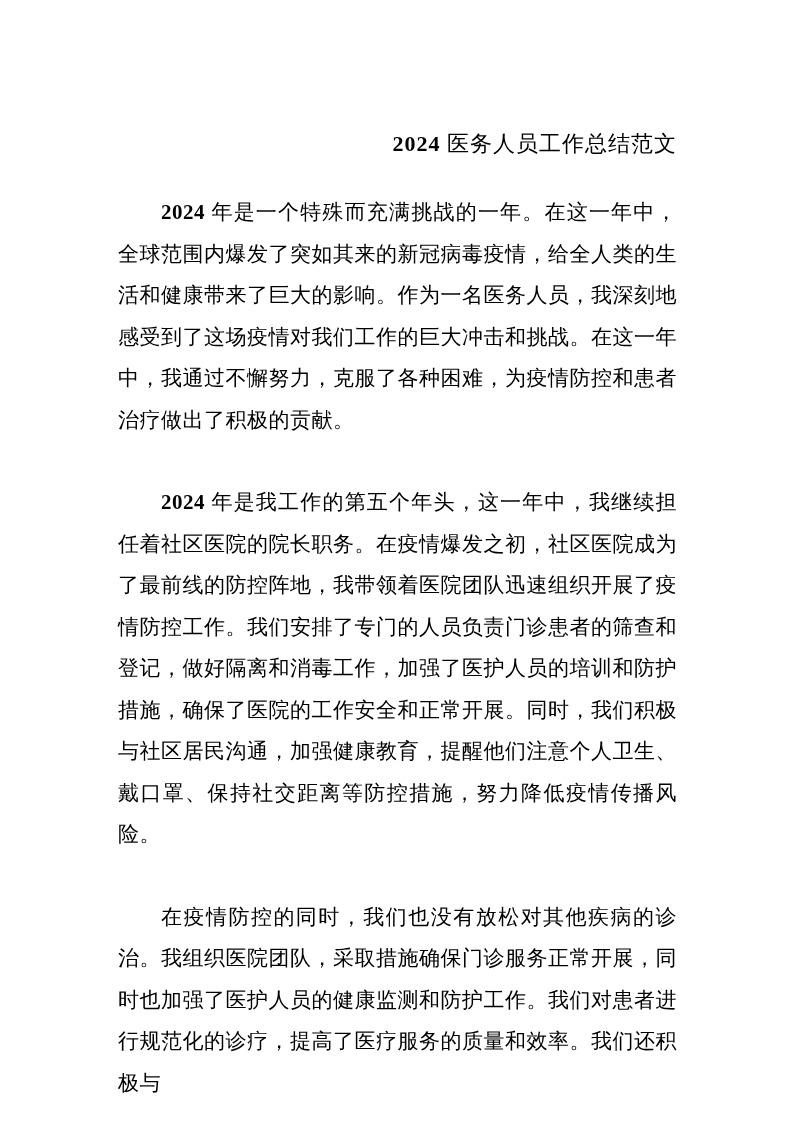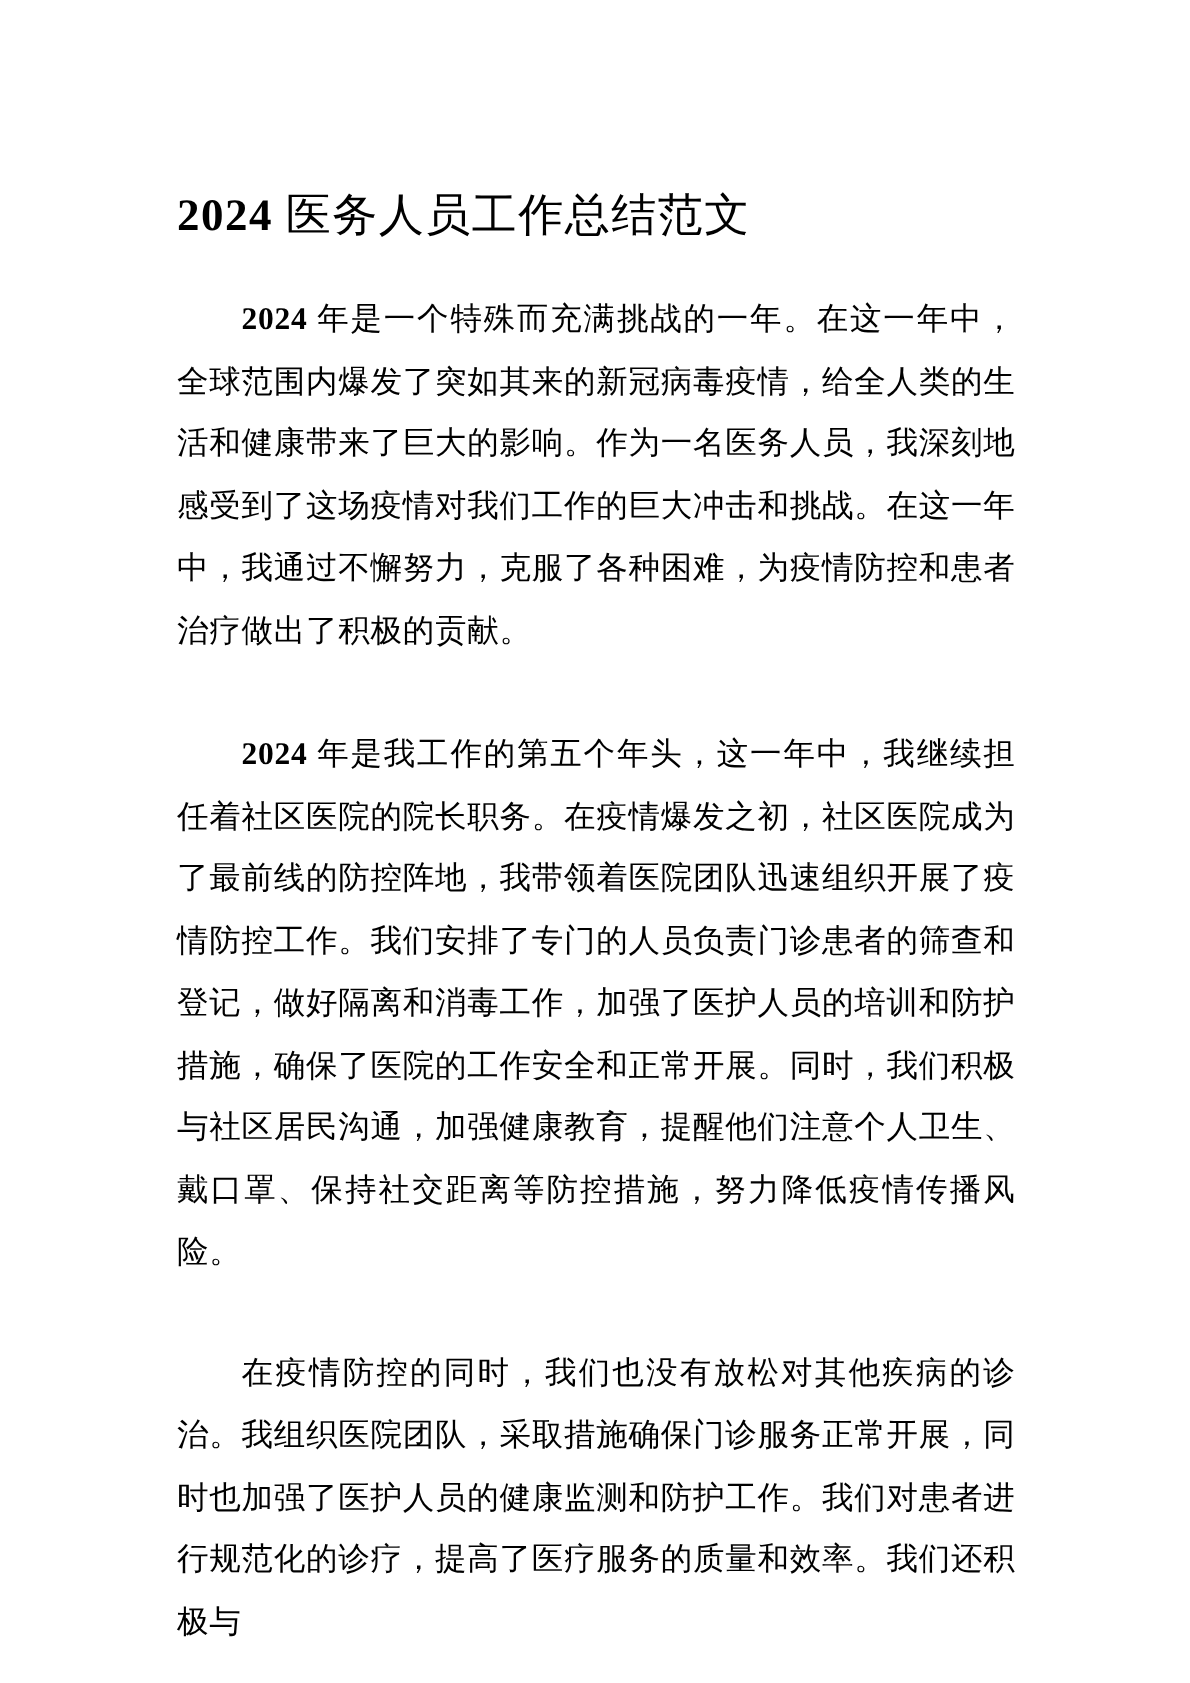--- a/index.html
+++ b/index.html
@@ -13,42 +13,41 @@
     height: 1122px;
     background: #ffffff;
     color: #000000;
     box-sizing: border-box;
     padding: 126px 116px 0 118px;
     overflow: hidden;
     font-family: "Liberation Serif", serif;
   }
   .doc-title {
     margin: 0 0 30px 0;
-    font-size: 30px;
+    font-size: 22px;
     line-height: 36px;
     font-weight: normal;
-    text-align: left;
+    text-align: right;
     letter-spacing: 1px;
   }
   .doc-body {
     margin: 0;
     padding: 0;
   }
   .para {
     margin: 0 0 41px 0;
     font-size: 21px;
     line-height: 41.5px;
     text-align: justify;
     text-indent: 43px;
     letter-spacing: 0.5px;
     word-break: break-all;
   }
   .para:last-child {
     margin-bottom: 0;
-    font-family: Liberation Mono, monospace;
   }
   .run { font-weight: normal; }
   .run-bold { font-weight: bold; }
 </style>
 </head>
 <body>
 
 <div class="page">
   <h1 class="doc-title"><span class="run run-bold">2024</span><span class="run"> 医务人员工作总结范文</span></h1>
   <div class="doc-body">

